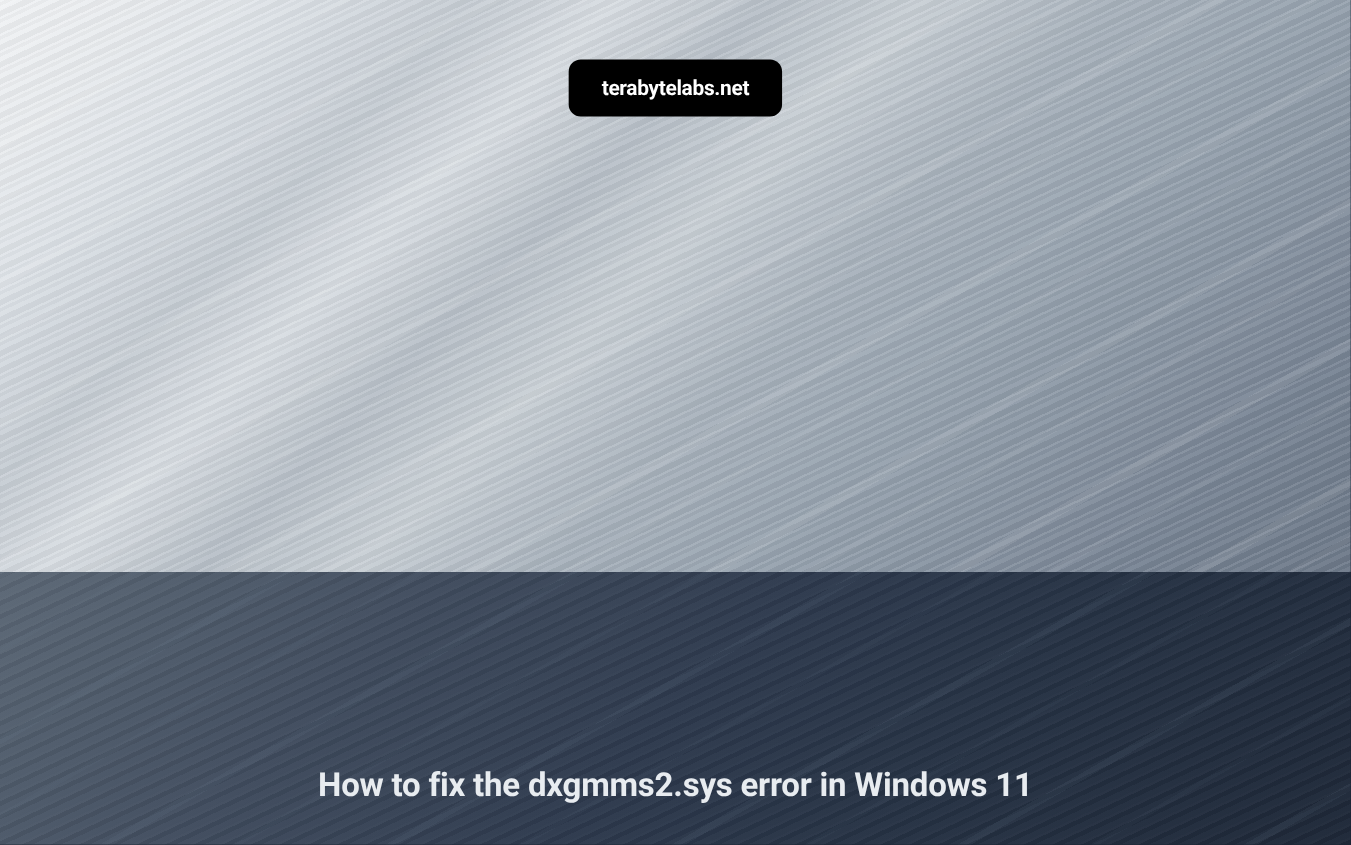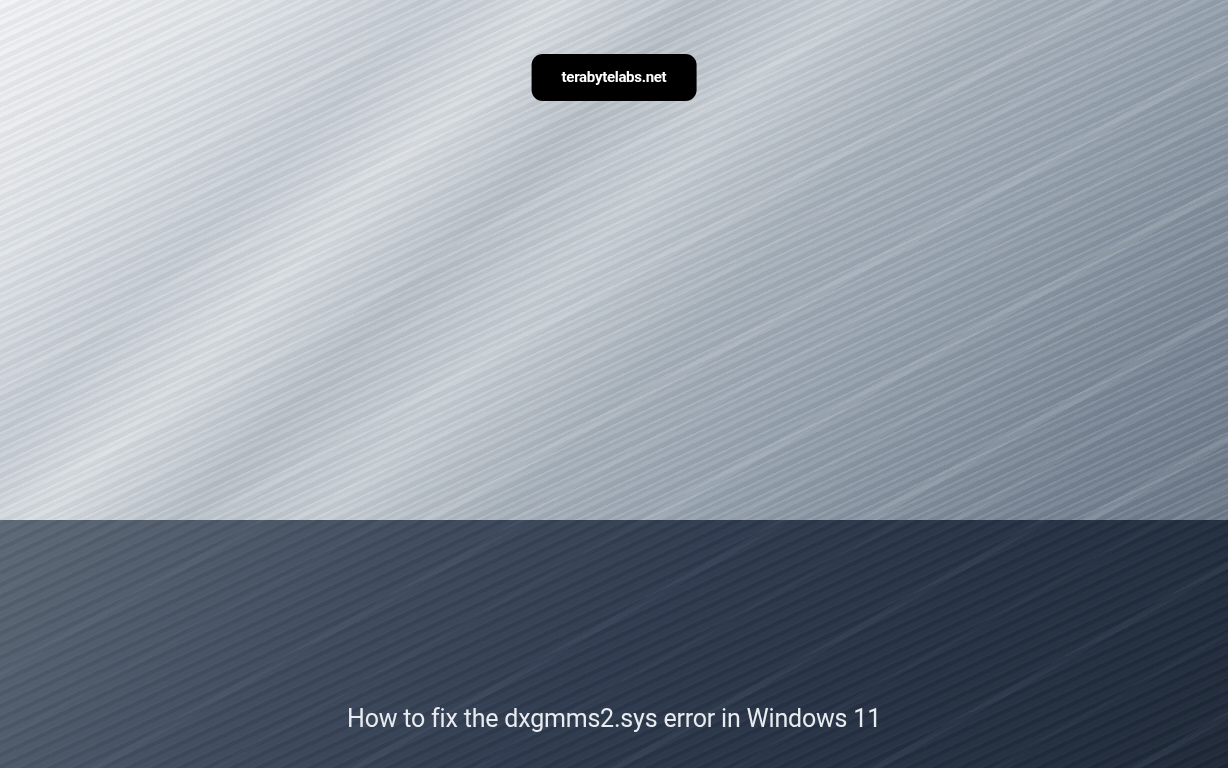--- a/index.html
+++ b/index.html
@@ -67,21 +67,21 @@
     );
     opacity: 0.35;
   }
   .brand-pill {
     position: absolute;
     top: 54px;
     left: 50%;
     transform: translateX(-50%);
     background: #000000;
     color: #ffffff;
-    font-size: 15px;
+    font-size: 19px;
     font-weight: 700;
     letter-spacing: -0.3px;
     padding: 14px 30px 15px 30px;
     border-radius: 11px;
     z-index: 10;
   }
   .lower {
     width: 100%;
     height: 248px;
     position: relative;
@@ -131,22 +131,22 @@
     left: 50%;
     transform: translateX(-50%);
     bottom: 32px;
     text-align: center;
     z-index: 5;
     width: 100%;
     padding: 0 40px;
   }
   .title-text {
     color: #e8ecf0;
-    font-size: 25px;
-    font-weight: 400;
+    font-size: 30px;
+    font-weight: 700;
     line-height: 1.4;
     letter-spacing: -0.2px;
   }
 </style>
 </head>
 <body>
 
 <div class="hero">
   <div class="brand-pill">
     <span>terabytelabs.net</span>

